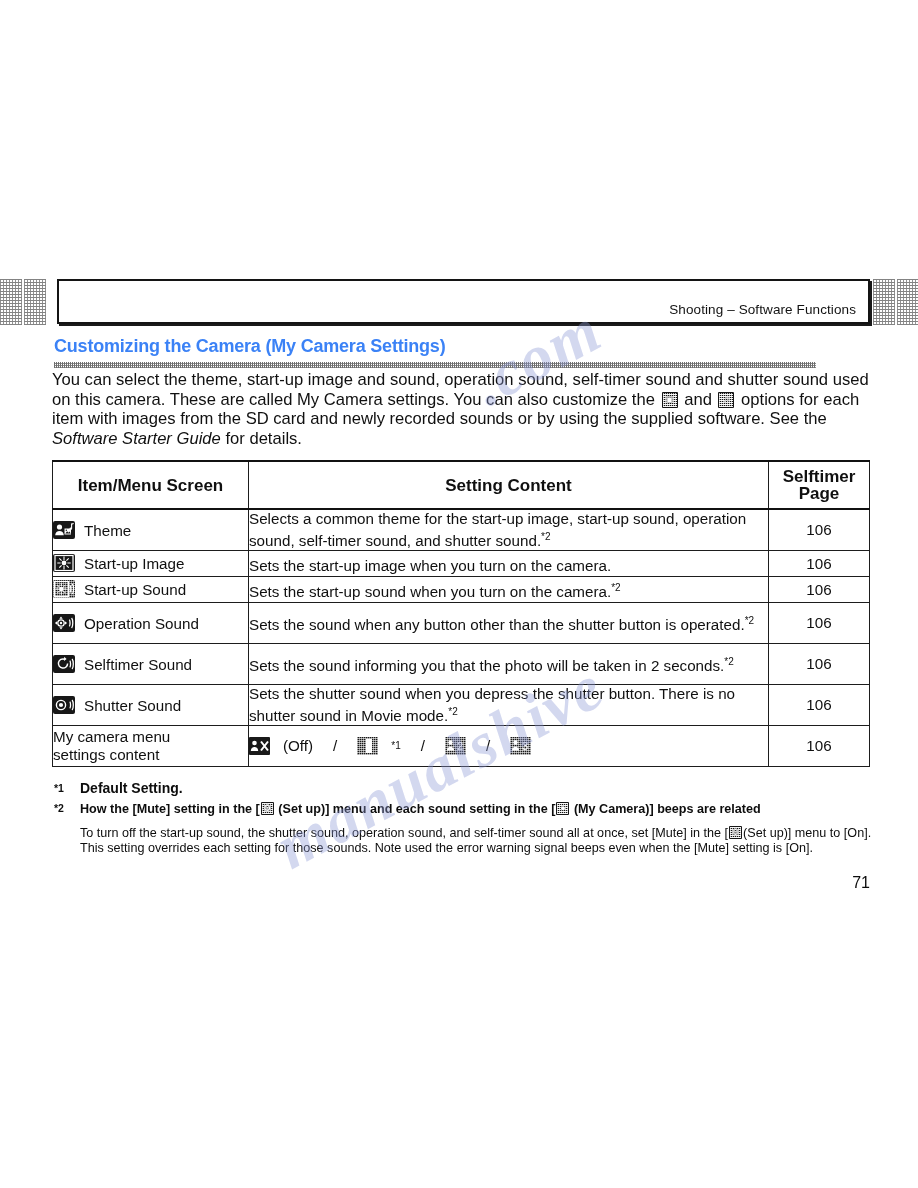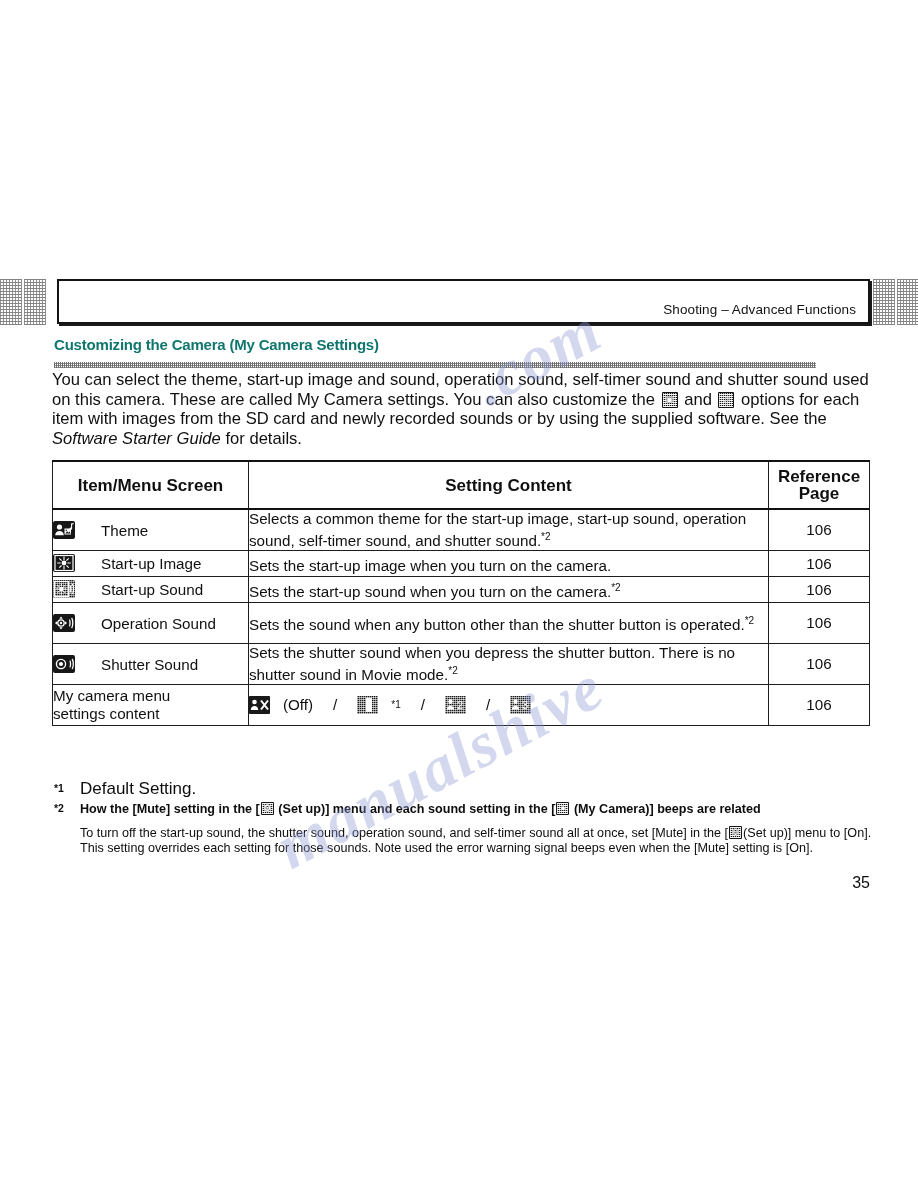--- a/index.html
+++ b/index.html
@@ -78,24 +78,24 @@
     letter-spacing: 0.1px;
     color: #121212;
     white-space: nowrap;
   }
 
   
   .section-title {
     position: absolute;
     left: 54px;
     top: 336px;
-    font-size: 15px;
+    font-size: 18px;
     font-weight: bold;
     letter-spacing: -0.2px;
-    color: #0f766e;
+    color: #3b82f6;
     white-space: nowrap;
   }
   .title-rule {
     position: absolute;
     left: 54px;
     top: 362px;
     width: 762px;
     height: 6px;
     background-image:
       repeating-linear-gradient(90deg, #4a4a4a 0px, #4a4a4a 1px, transparent 1px, transparent 2px),
@@ -202,21 +202,21 @@
   }
   .item-icon svg { position: absolute; inset: 0; }
   .item-icon.speckle::after {
     content: "";
     position: absolute;
     inset: 0;
     background-image:
       repeating-linear-gradient(0deg,  rgba(255,255,255,.55) 0 1px, transparent 1px 2px),
       repeating-linear-gradient(90deg, rgba(255,255,255,.45) 0 1px, transparent 1px 2px);
   }
-  .item-label { vertical-align: middle; margin-left: 17px; }
+  .item-label { vertical-align: middle; }
 
   
   .opt-row {
     display: flex;
     align-items: center;
     gap: 13px;
     font-size: 15.2px;
     white-space: nowrap;
   }
   .opt-ic {
@@ -254,21 +254,21 @@
   }
   .fn-mark {
     width: 26px;
     flex: 0 0 26px;
     font-size: 10.5px;
     font-weight: bold;
     padding-top: 1px;
   }
   .fn-mark sup { font-size: 10.5px; }
   .fn-body { flex: 1; }
-  .fn-1 { font-size: 17px; line-height: 15px; }
+  .fn-1 { font-size: 14px; line-height: 15px; font-weight: bold; }
   .fn-2-head {
     font-size: 12.6px;
     font-weight: bold;
     line-height: 16px;
     white-space: nowrap;
   }
   .fn-2-body {
     font-size: 12.6px;
     line-height: 15.6px;
     margin-top: 9px;
@@ -292,21 +292,21 @@
     <div class="wm-text wm-a">.com</div>
     <div class="wm-text wm-b">manualshive</div>
   </div>
 
   <div class="dither dither-left-1"></div>
   <div class="dither dither-left-2"></div>
   <div class="dither dither-right-1"></div>
   <div class="dither dither-right-2"></div>
 
   <div class="header-band">
-    <div class="header-band-text">Shooting – Advanced Functions</div>
+    <div class="header-band-text">Shooting – Software Functions</div>
   </div>
 
   <div class="section-title">Customizing the Camera (My Camera Settings)</div>
   <div class="title-rule"></div>
 
   <div class="intro">
     <span>You can select the theme, start-up image and sound, operation sound, self-timer sound and shutter sound used on this camera. These are called My Camera settings. You can also customize the</span>
     <span class="ic ic-inline"><span>▣</span></span>
     <span>and</span>
     <span class="ic ic-inline"><span>♫</span></span>
@@ -314,21 +314,21 @@
     <i>Software Starter Guide</i>
     <span>for details.</span>
   </div>
 
   <table class="tbl">
     <thead>
       <tr>
         <th class="col-item">Item/Menu Screen</th>
         <th>Setting Content</th>
         <th class="col-ref">
-          <span>Reference</span><br>
+          <span>Selftimer</span><br>
           <span>Page</span>
         </th>
       </tr>
     </thead>
     <tbody>
 
       <tr class="row-tall">
         <td class="cell-item">
           <span class="item-icon">
             <svg viewBox="0 0 22 18" width="22" height="18">
@@ -392,20 +392,35 @@
               <path d="M16.3 5.6c1 1.2 1 5.6 0 6.8M18.6 4c1.6 2 1.6 8 0 10" stroke="#fff" stroke-width="1.3" fill="none"></path>
             </svg>
           </span><span class="item-label">Operation Sound</span>
         </td>
         <td class="cell-content">
           <span>Sets the sound when any button other than the shutter button is operated.</span><span class="sup">*2</span>
         </td>
         <td class="cell-ref">106</td>
       </tr>
 
+      <tr class="row-tall">
+        <td class="cell-item">
+          <span class="item-icon">
+            <svg viewBox="0 0 22 18" width="22" height="18">
+              <path d="M11.6 4.2a4.6 4.6 0 1 0 3 4.3" fill="none" stroke="#fff" stroke-width="1.5"></path>
+              <path d="M11.2 1.8l2.4 2.2-2.6 1.9z" fill="#fff"></path>
+              <path d="M16.8 5.6c1 1.2 1 5.6 0 6.8M19.1 4c1.6 2 1.6 8 0 10" stroke="#fff" stroke-width="1.3" fill="none"></path>
+            </svg>
+          </span><span class="item-label">Selftimer Sound</span>
+        </td>
+        <td class="cell-content">
+          <span>Sets the sound informing you that the photo will be taken in 2 seconds.</span><span class="sup">*2</span>
+        </td>
+        <td class="cell-ref">106</td>
+      </tr>
 
       <tr class="row-tall">
         <td class="cell-item">
           <span class="item-icon">
             <svg viewBox="0 0 22 18" width="22" height="18">
               <circle cx="8" cy="9" r="4.6" fill="none" stroke="#fff" stroke-width="1.4"></circle>
               <circle cx="8" cy="9" r="2.1" fill="#fff"></circle>
               <path d="M16.8 5.6c1 1.2 1 5.6 0 6.8M19.1 4c1.6 2 1.6 8 0 10" stroke="#fff" stroke-width="1.3" fill="none"></path>
             </svg>
           </span><span class="item-label">Shutter Sound</span>
@@ -479,15 +494,15 @@
         </div>
         <div class="fn-2-body">
           <span>To turn off the start-up sound, the shutter sound, operation sound, and self-timer sound all at once, set [Mute] in the</span>
           [<span class="ic ic-sm"><span>⚙</span></span><span>(Set up)] menu to [On]. This setting overrides each setting for those sounds. Note used the error warning signal beeps even when the [Mute] setting is [On].</span>
         </div>
       </div>
     </div>
 
   </div>
 
-  <div class="page-number">35</div>
+  <div class="page-number">71</div>
 
 </div>
 
 </body></html>

